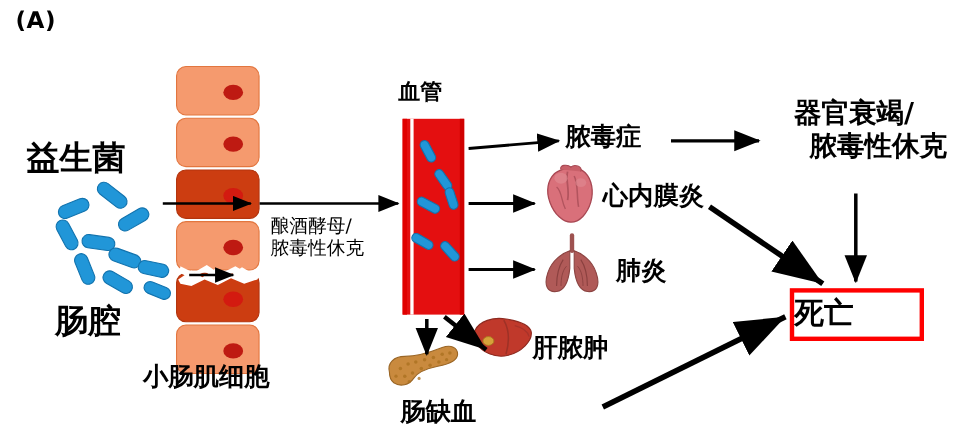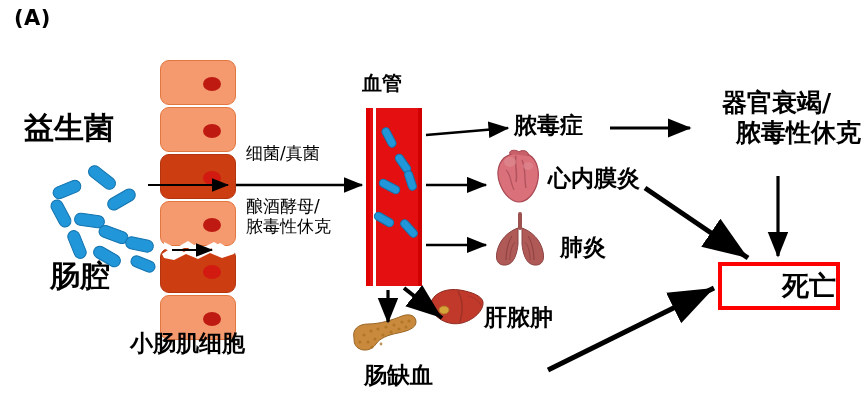--- a/index.html
+++ b/index.html
@@ -24,21 +24,21 @@
     font-size: 21px;
     font-weight: bold;
     color: #000;
     letter-spacing: .5px;
   }
   .cn {
     color: #000;
     white-space: nowrap;
     line-height: 1.18;
   }
-  .cn-big   { font-size: 30px; font-weight: bold; }
+  .cn-big   { font-size: 30px; font-weight: bold; margin-top: 17px; }
   .cn-mid   { font-size: 23px; font-weight: bold; }
   .cn-small { font-size: 17px; font-weight: normal; }
   .cn-vessel{ font-size: 20px; font-weight: bold; }
 
   
   .cell {
     width: 76px;
     border-radius: 9px;
     box-sizing: border-box;
   }
@@ -80,21 +80,21 @@
 
   
   .death-box {
     left: 718px; top: 262px;
     width: 122px; height: 48px;
     border: 4px solid #FF0000;
     background: #ffffff;
     box-sizing: border-box;
     display: flex;
     align-items: center;
-    justify-content: flex-end;
+    justify-content: flex-start;
   }
   .death-box .cn { font-size: 27px; font-weight: bold; }
 
   
   #arrows {
     position: absolute;
     left: 0; top: 0;
     width: 868px; height: 402px;
     pointer-events: none;
   }
@@ -147,21 +147,20 @@
       </div>
     </div>
 
   <svg class="abs" style="left:160px; top:232px;" width="80" height="36">
     <polygon points="2,22 14,14 24,20 36,12 48,19 60,11 72,18 78,14 74,22 62,26 50,21 38,27 26,22 14,28 4,26" fill="#ffffff"></polygon>
     <polygon points="4,10 16,16 28,9 40,17 54,10 66,17 76,12 78,18 64,22 52,16 40,22 26,15 14,21 3,16" fill="#ffffff"></polygon>
   </svg>
 
   <div class="abs cn cn-mid" style="left:130px; top:330px;">小肠肌细胞</div>
 
-  <div class="abs cn cn-small" style="left:246px; top:143px;">细菌/真菌</div>
 
   <div class="abs" style="left:246px; top:196px;">
     <div class="cn cn-small">酿酒酵母/</div>
     <div class="cn cn-small">脓毒性休克</div>
   </div>
 
   <div class="abs cn cn-vessel" style="left:362px; top:72px;">血管</div>
 
   <div class="abs vessel">
     <div class="vessel-stripe"></div>

